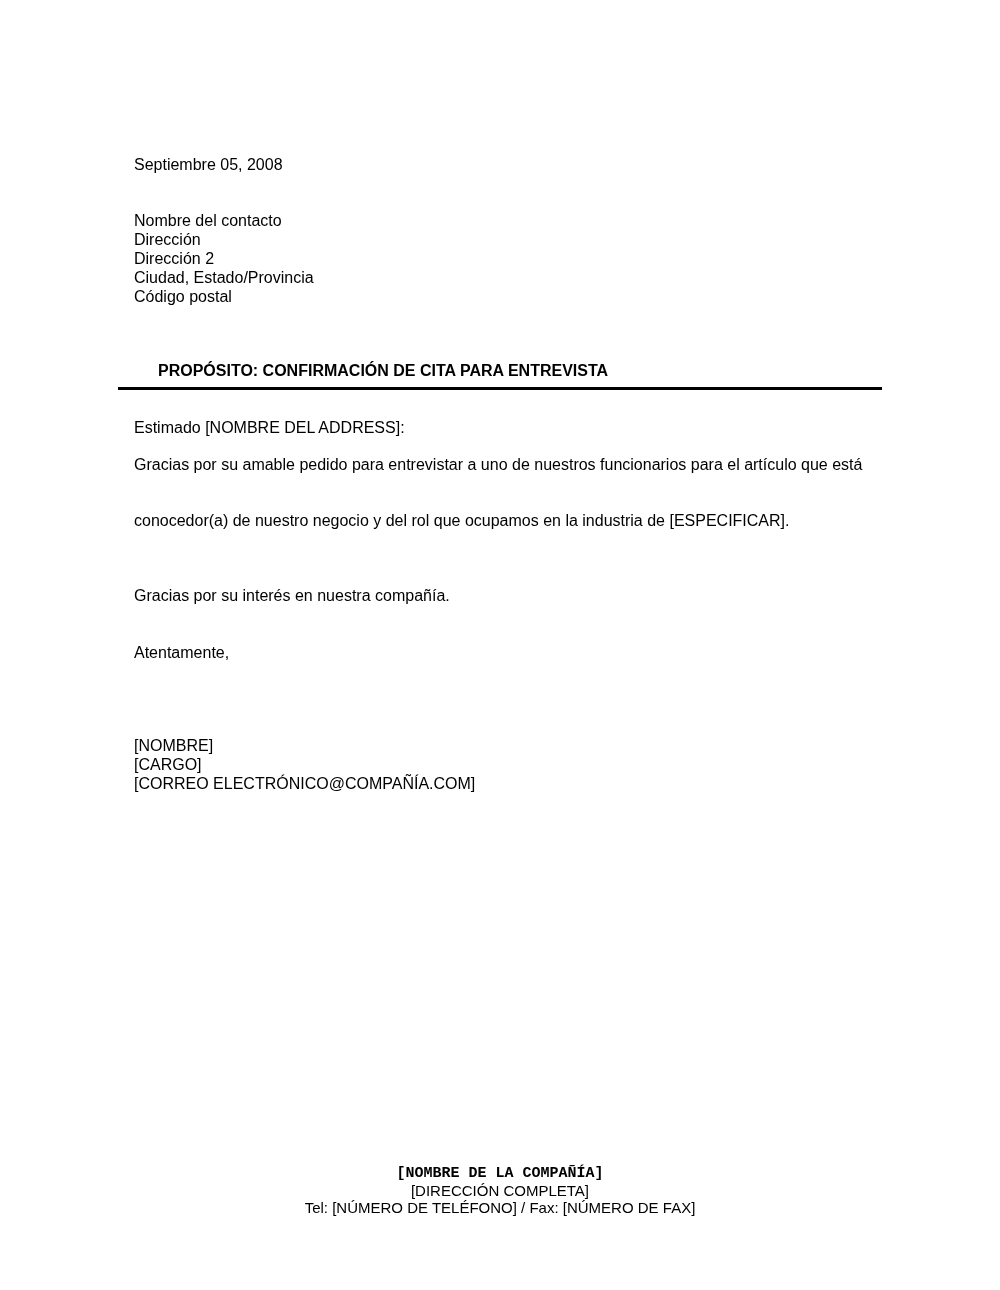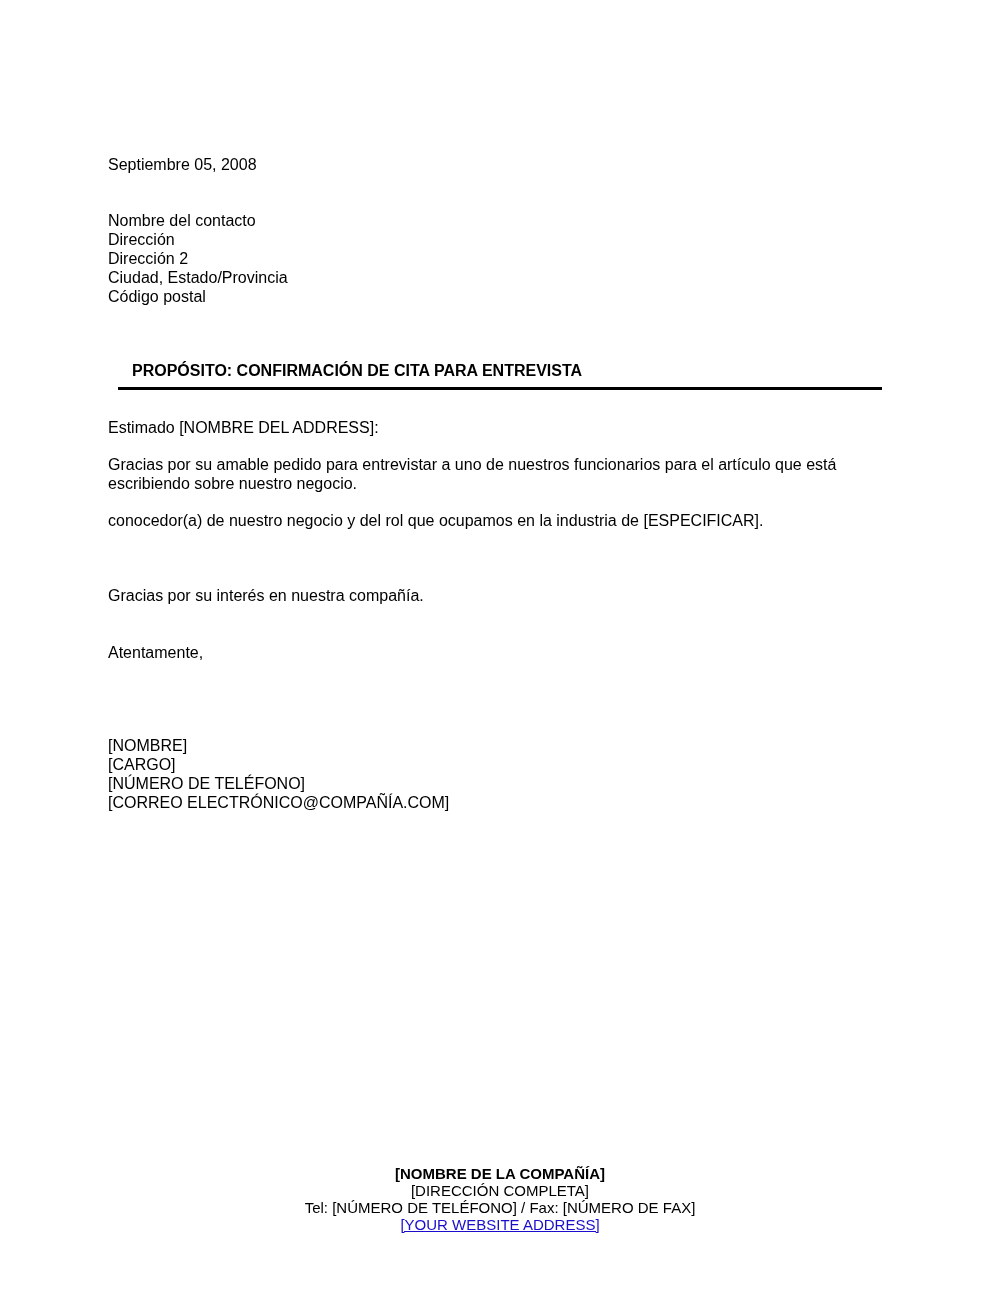--- a/index.html
+++ b/index.html
@@ -10,21 +10,21 @@
   body {
     width: 1000px;
     height: 1290px;
     position: relative;
     font-family: "Liberation Sans", sans-serif;
     color: #000000;
     font-size: 16px;
     line-height: 19px;
     overflow: hidden;
   }
-  .abs { position: absolute; left: 108px; }
+  .abs { position: absolute; left: 134px; }
   .line { display: block; white-space: nowrap; }
   #date { top: 155px; }
   #recipient { top: 211px; }
   #subject {
     top: 361px;
     font-weight: bold;
     margin-left: 24px;
   }
   #rule {
     position: absolute;
@@ -42,21 +42,21 @@
   #signature { top: 736px; }
   #footer {
     position: absolute;
     left: 0;
     top: 1165px;
     width: 1000px;
     text-align: center;
     font-size: 15px;
     line-height: 17px;
   }
-  #footer .company { font-weight: bold; }
+  #footer .company { font-weight: bold; font-family: Liberation Mono, monospace; }
   #footer a {
     color: #1a0dcc;
     text-decoration: underline;
   }
 </style>
 </head>
 <body>
 
 <div id="date" class="abs line">Septiembre 05, 2008</div>
 
@@ -68,38 +68,35 @@
   <span class="line">Código postal</span>
 </div>
 
 <div id="subject" class="abs line">PROPÓSITO: CONFIRMACIÓN DE CITA PARA ENTREVISTA</div>
 <div id="rule"></div>
 
 <div id="salutation" class="abs line">Estimado [NOMBRE DEL ADDRESS]:</div>
 
 <div id="para1" class="abs">
   <span class="line">Gracias por su amable pedido para entrevistar a uno de nuestros funcionarios para el artículo que está</span>
-  <span class="line">escribiendo sobre nuestro negocio.</span>
 </div>
 
 <div id="para2" class="abs">
   <span class="line">conocedor(a) de nuestro negocio y del rol que ocupamos en la industria de [ESPECIFICAR].</span>
 </div>
 
 <div id="para3" class="abs">
   <span class="line">Gracias por su interés en nuestra compañía.</span>
 </div>
 
 <div id="closing" class="abs line">Atentamente,</div>
 
 <div id="signature" class="abs">
   <span class="line">[NOMBRE]</span>
   <span class="line">[CARGO]</span>
-  <span class="line">[NÚMERO DE TELÉFONO]</span>
   <span class="line">[CORREO ELECTRÓNICO@COMPAÑÍA.COM]</span>
 </div>
 
 <div id="footer">
   <span class="line company">[NOMBRE DE LA COMPAÑÍA]</span>
   <span class="line">[DIRECCIÓN COMPLETA]</span>
   <span class="line">Tel: [NÚMERO DE TELÉFONO] / Fax: [NÚMERO DE FAX]</span>
-  <span class="line"><a href="#">[YOUR WEBSITE ADDRESS]</a></span>
 </div>
 
 </body></html>

